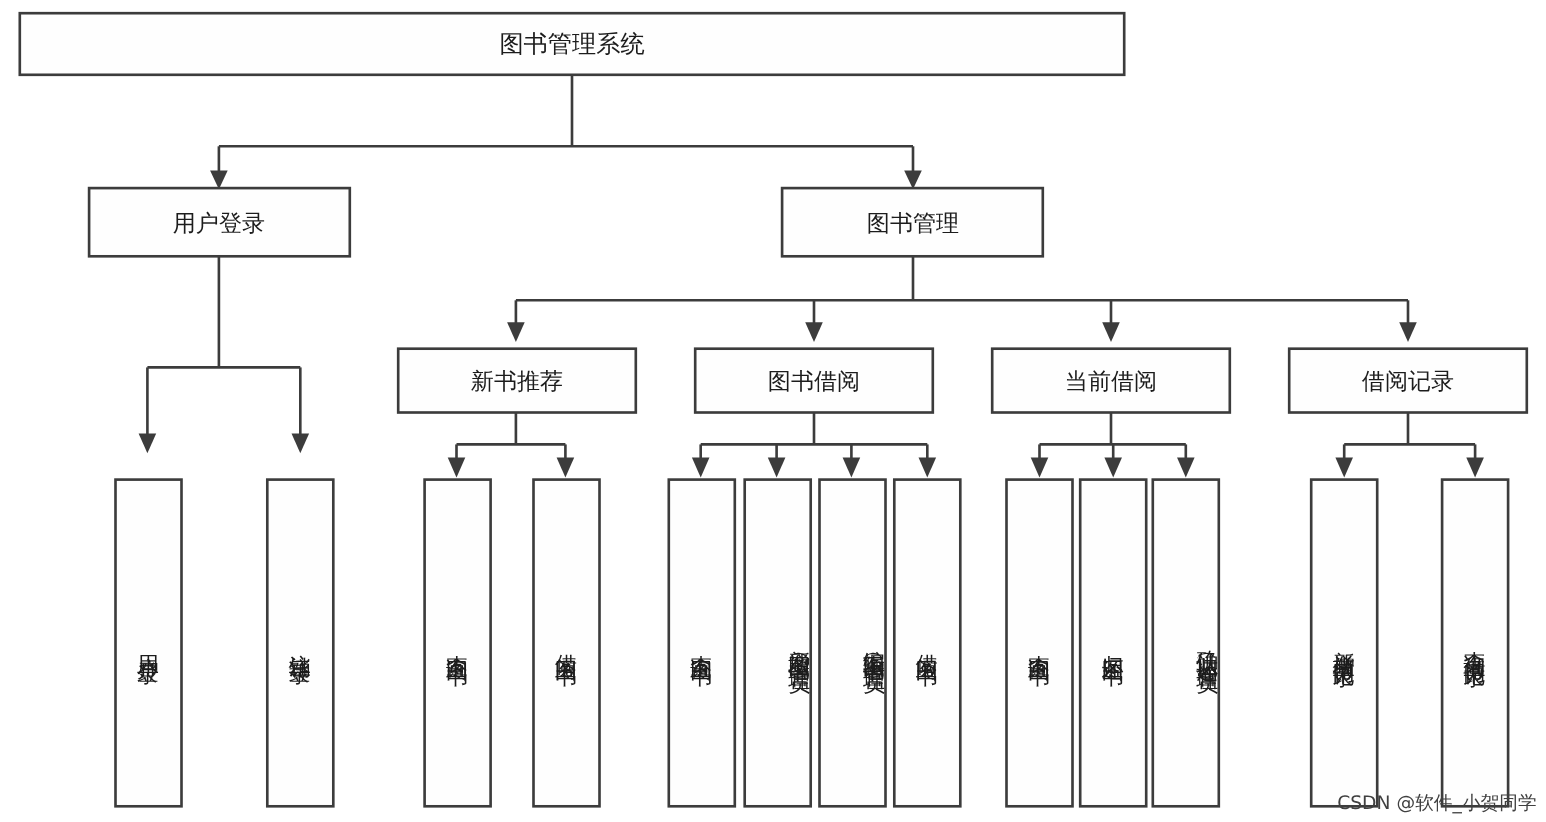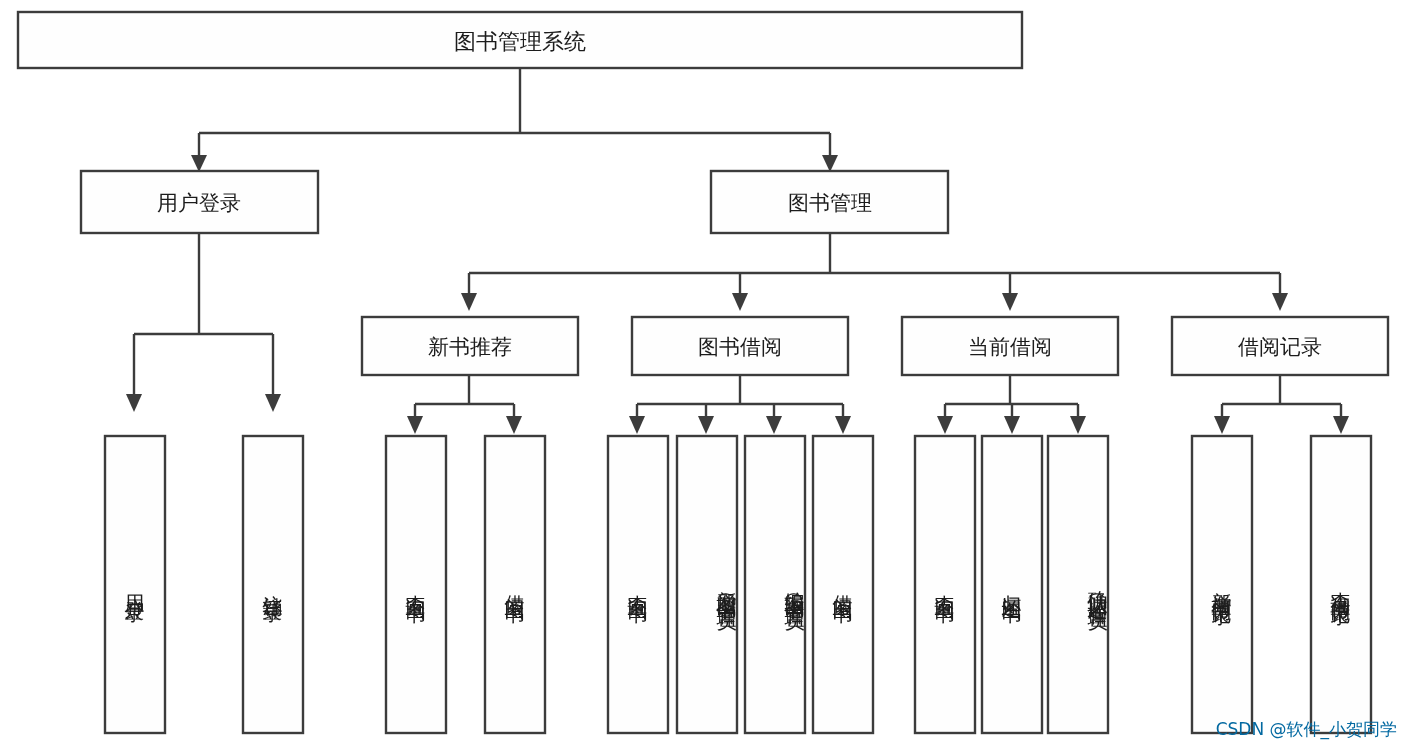--- a/index.html
+++ b/index.html
@@ -71,21 +71,21 @@
   }
   .vlabel.center-align {
     align-items: center;
   }
   .watermark {
     position: absolute;
     right: 8px;
     bottom: 6px;
     font-family: "DejaVu Sans", "Liberation Sans", sans-serif;
     font-size: 17px;
-    color: #0369a1;
+    color: #404040;
     user-select: none;
     white-space: pre;
   }
 </style>
 </head>
 <body>
 
 <div id="diagram-root">
 
   <svg class="diagram-svg" viewBox="0 0 1405 747" xmlns="http://www.w3.org/2000/svg">

